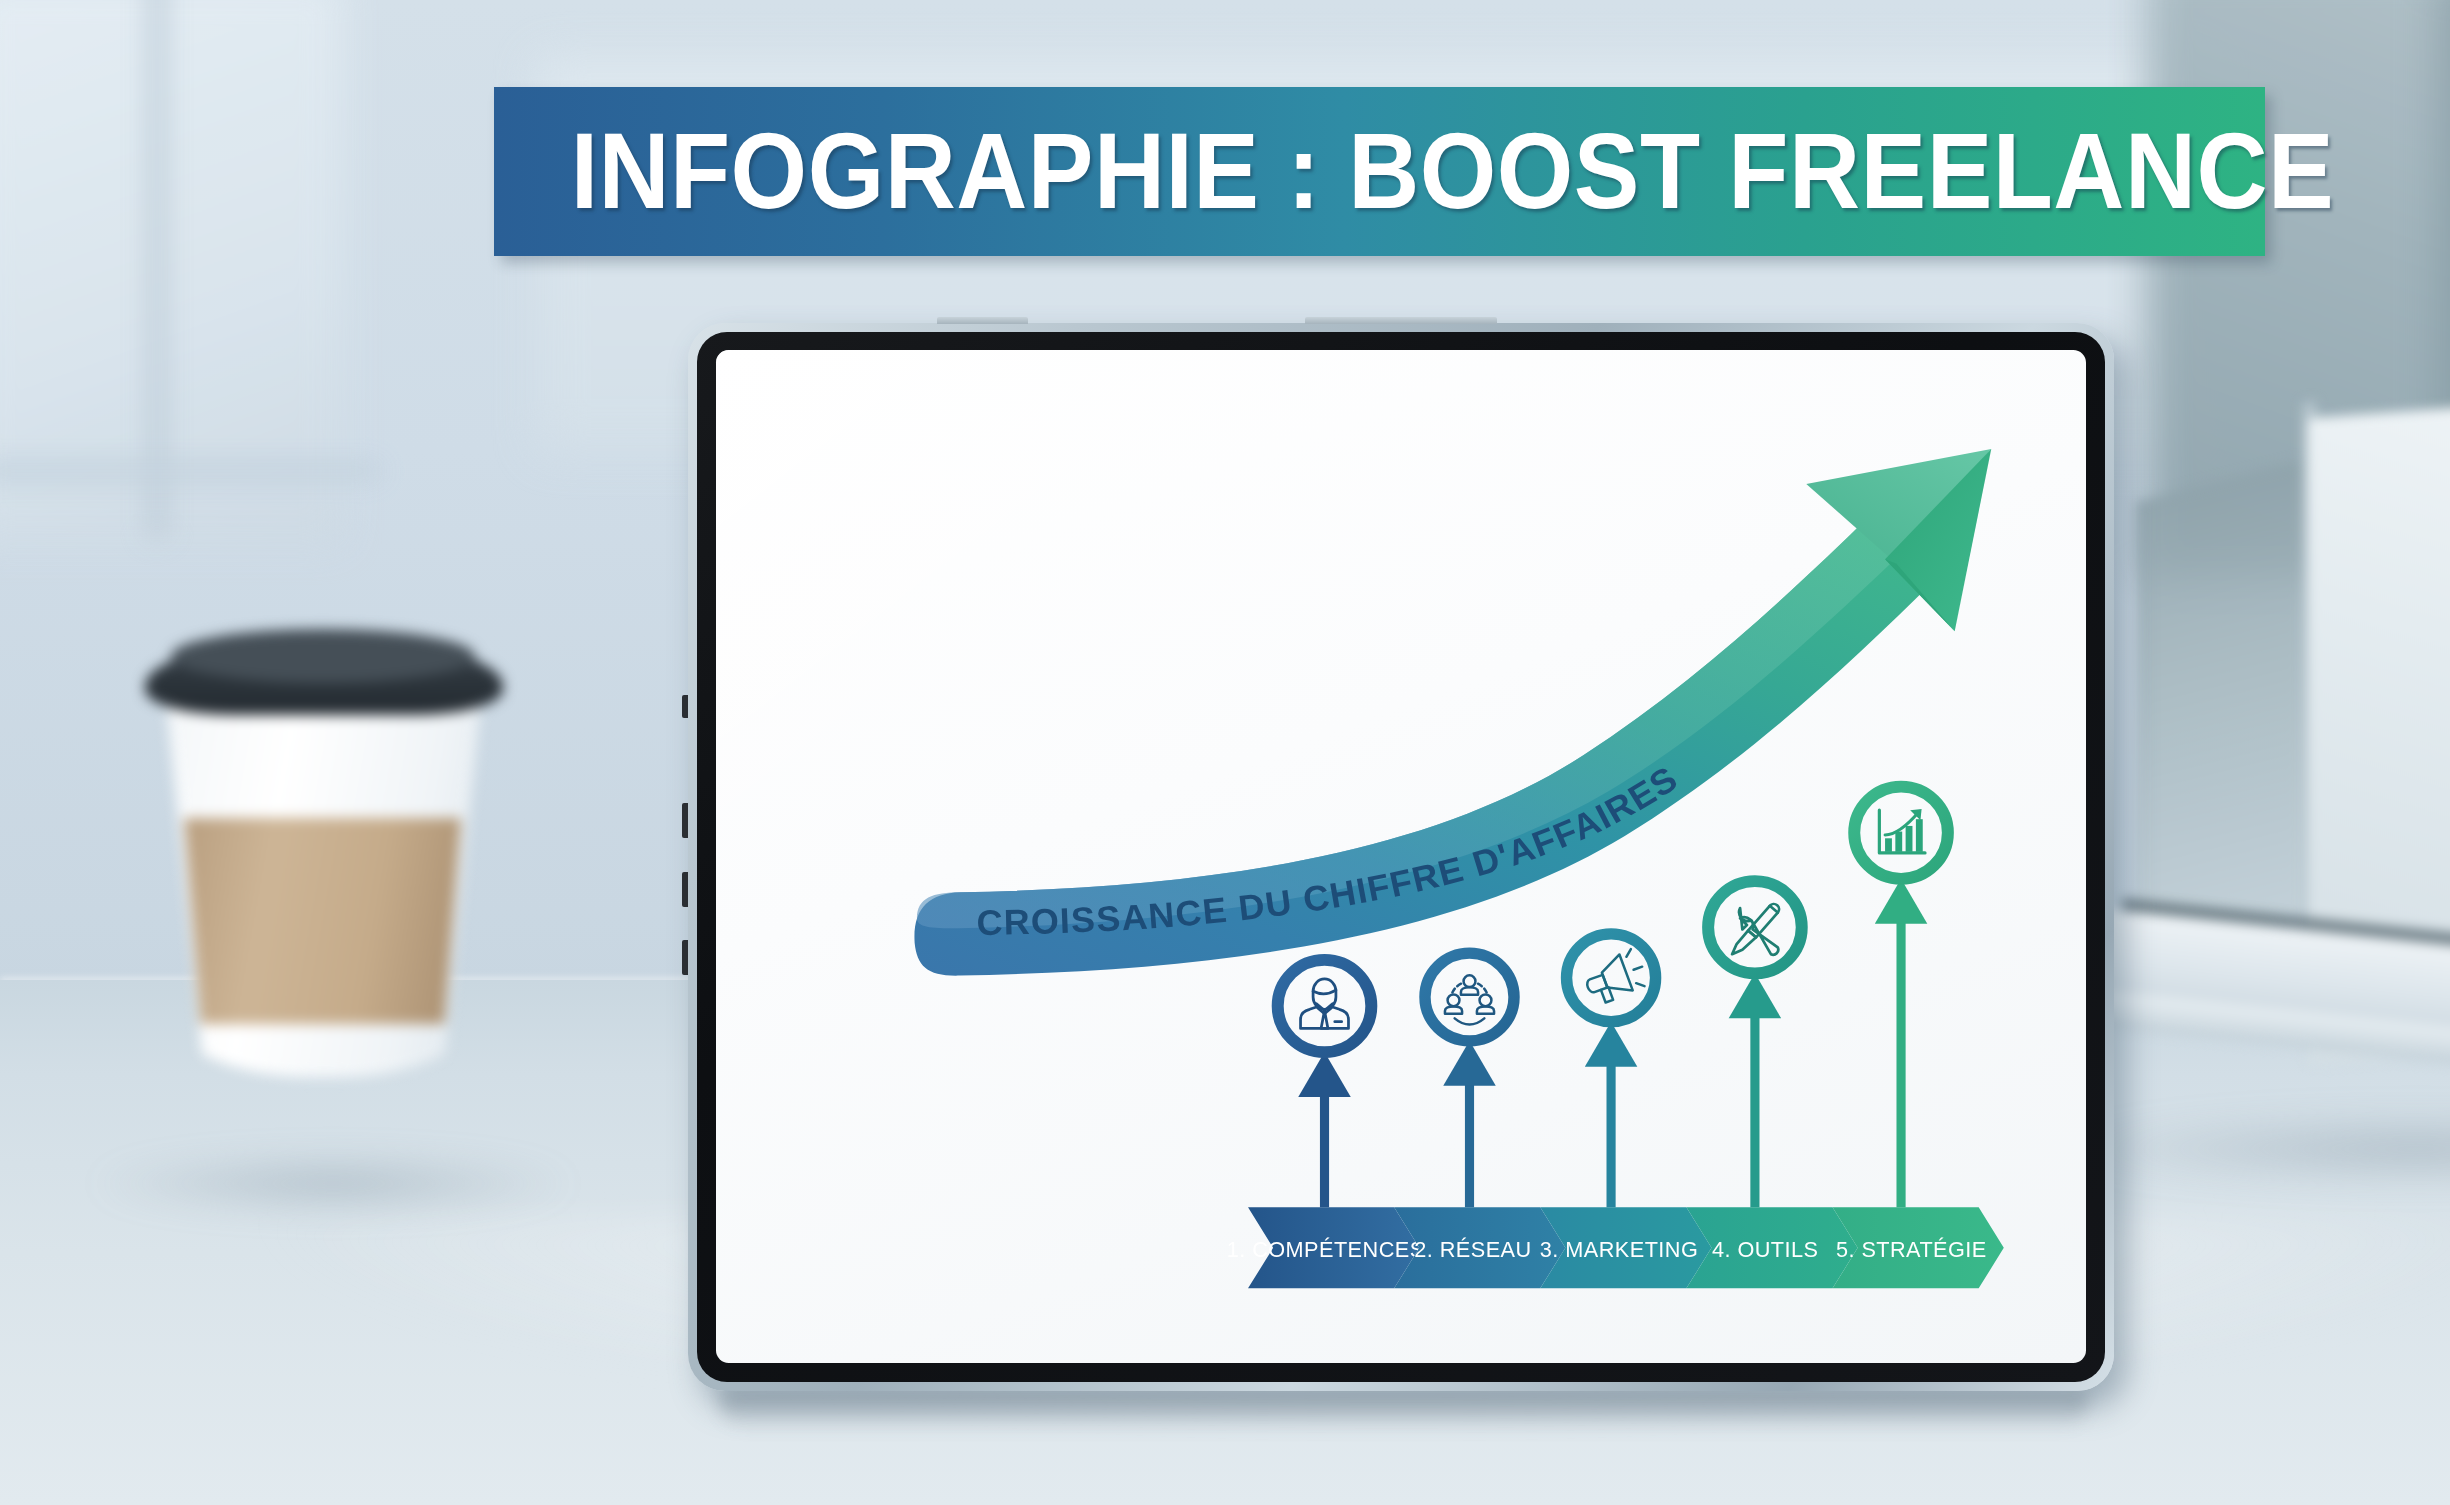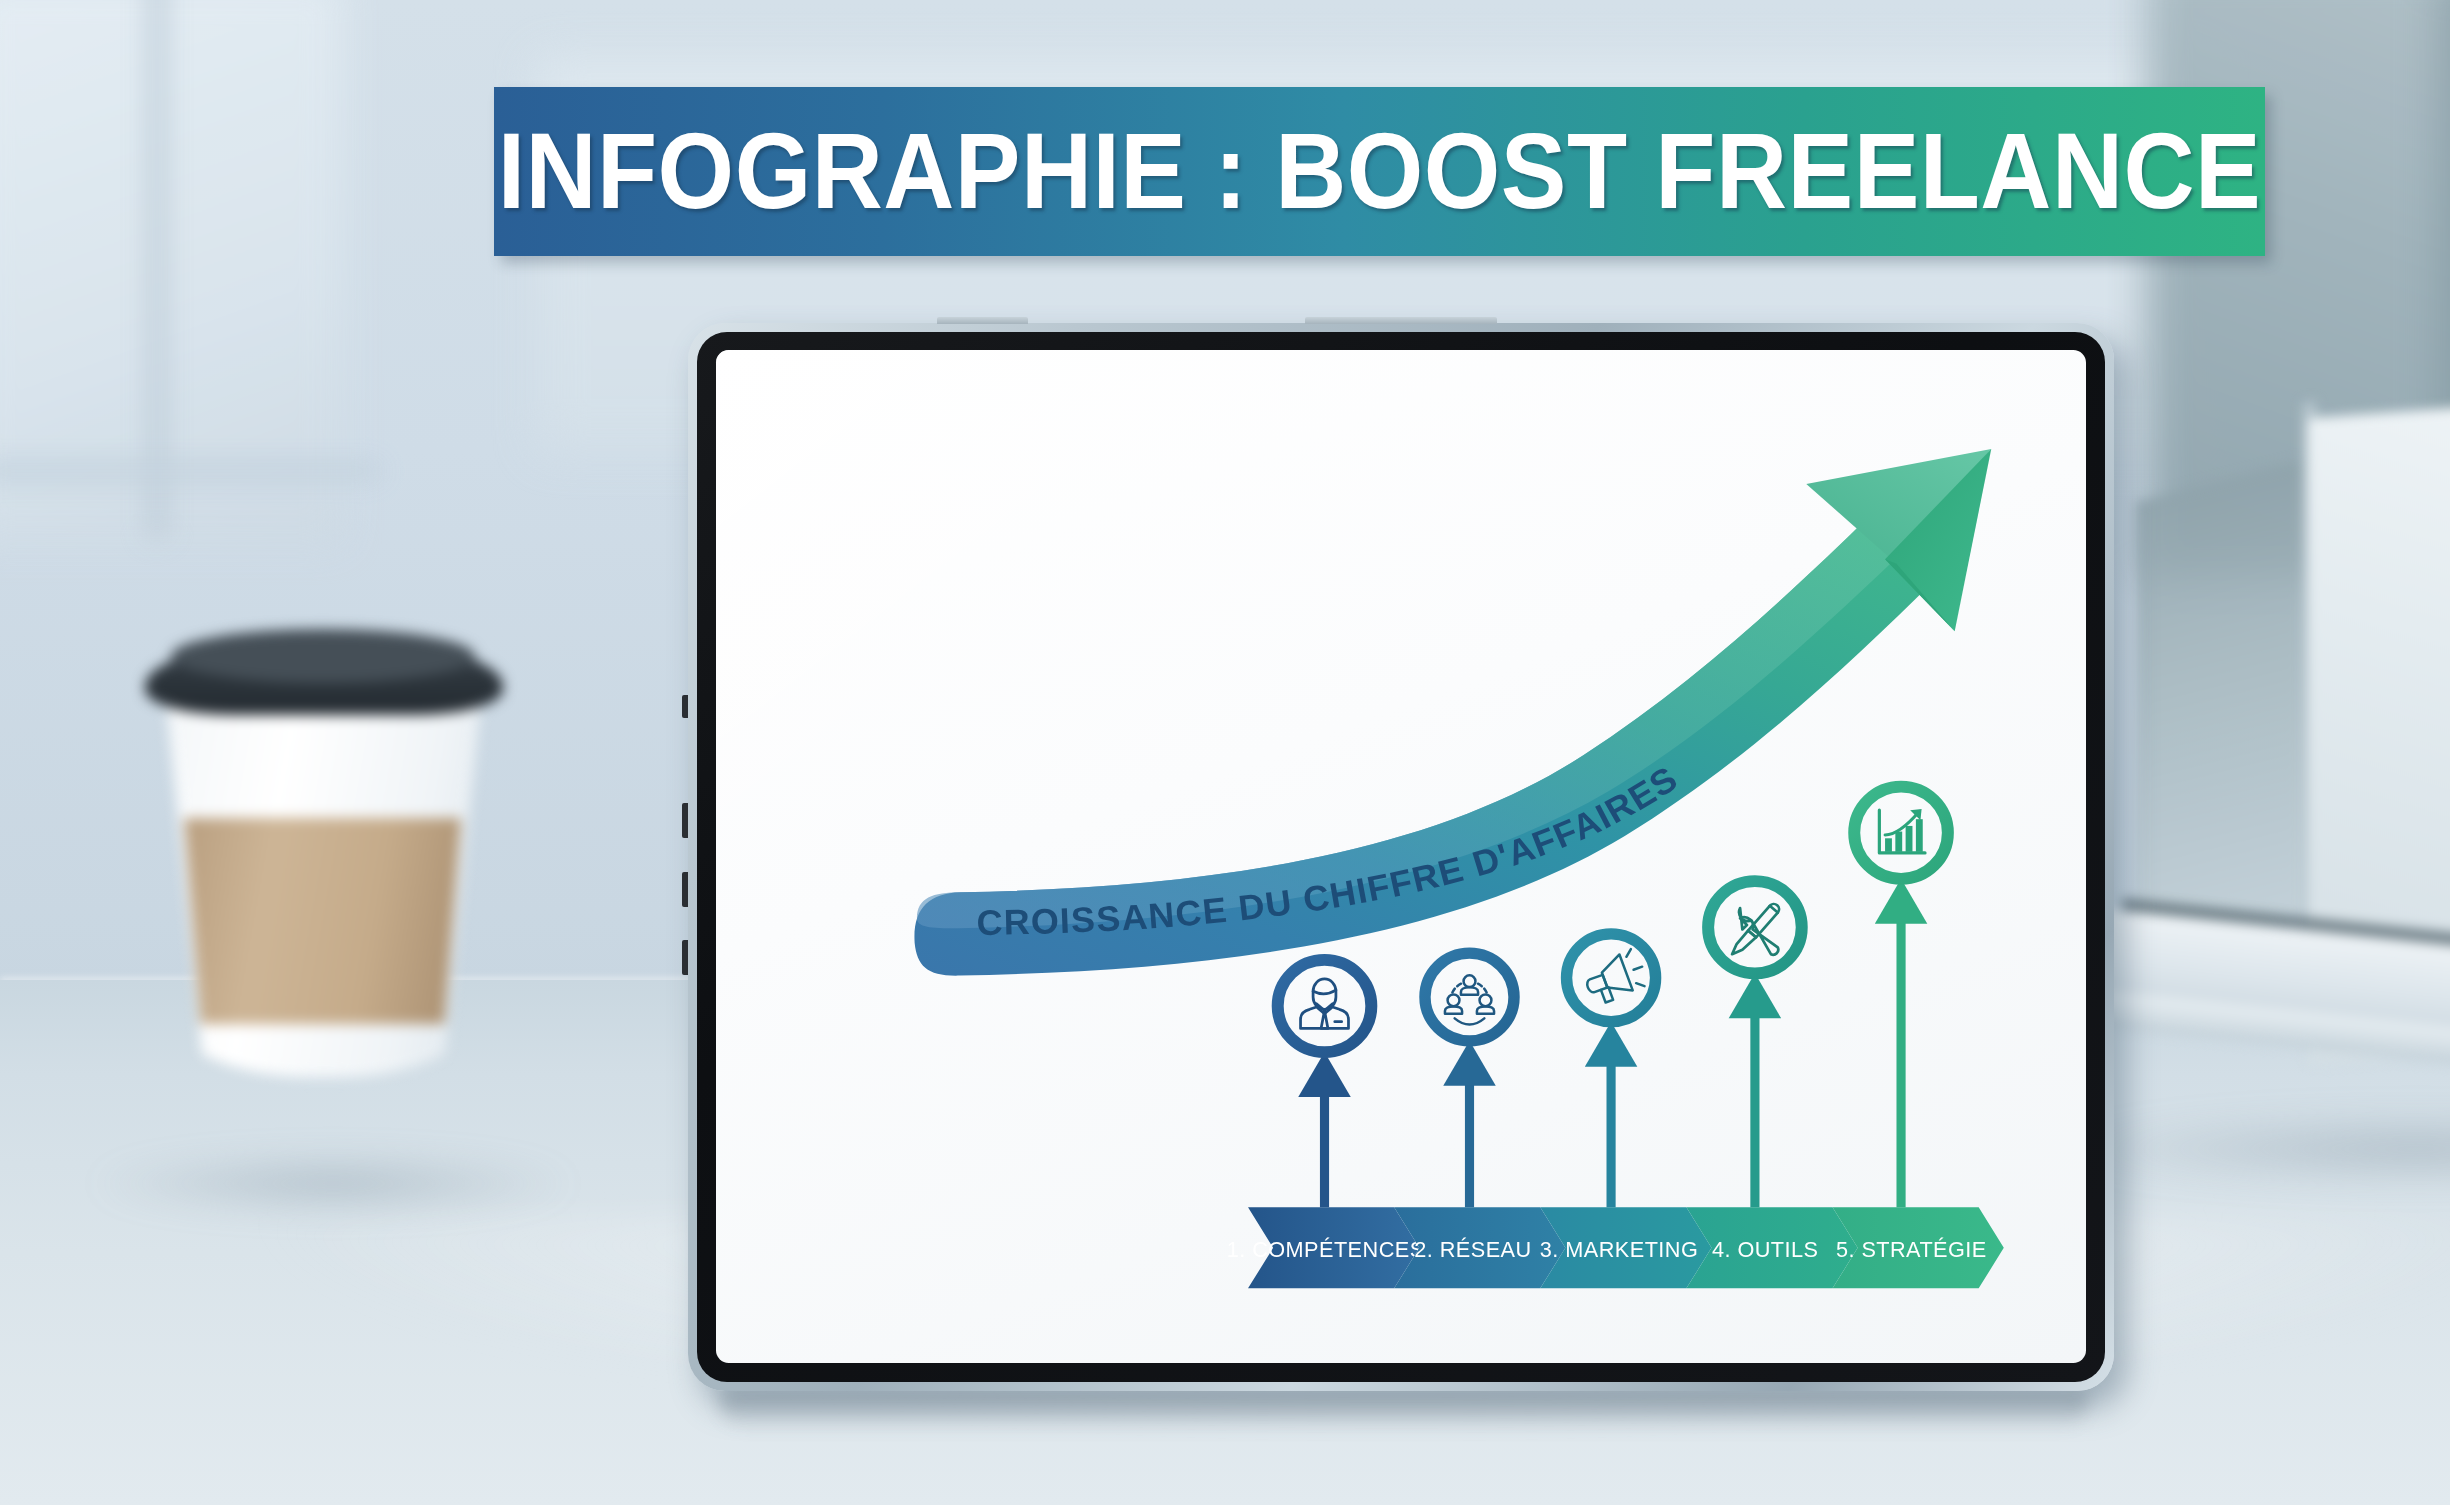--- a/index.html
+++ b/index.html
@@ -124,21 +124,21 @@
     position:absolute;left:2048px;top:1112px;width:735px;height:74px;
     background:radial-gradient(ellipse,rgba(110,130,145,.35),rgba(110,130,145,0) 70%);
     filter:blur(16.7px);
   }
 
   
   .title-banner{
     position:absolute;left:494px;top:87px;width:1771px;height:169px;
     background:linear-gradient(90deg,#2a5f96 0%,#2c6f9d 22%,#2f8ca5 48%,#2aa18f 74%,#2eb383 100%);
     box-shadow:6.9px 7.8px 12.7px rgba(40,60,80,.28);
-    display:flex;align-items:center;justify-content:center;
+    display:flex;align-items:center;
   }
   .title-text{
     font-family:"Liberation Sans",sans-serif;
     font-weight:700;font-size:107px;line-height:1;
     color:#ffffff;letter-spacing:0.5px;
     transform:scaleX(.92);
     text-shadow:2.5px 2.9px 3.4px rgba(20,45,70,.42);
     white-space:nowrap;
   }
 

